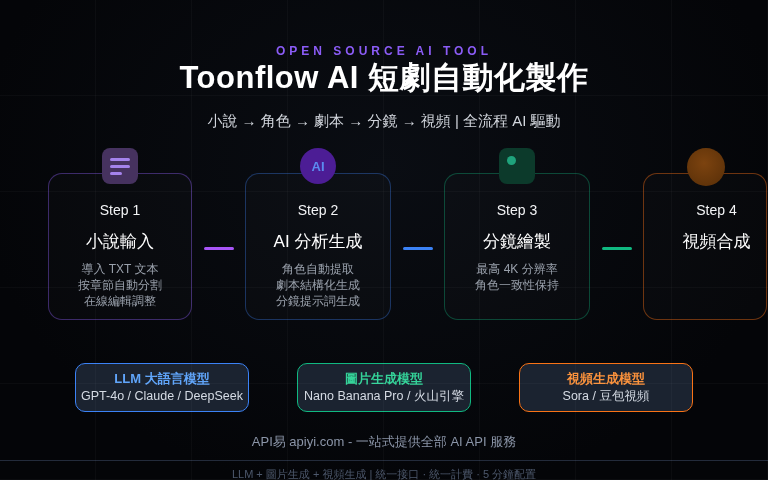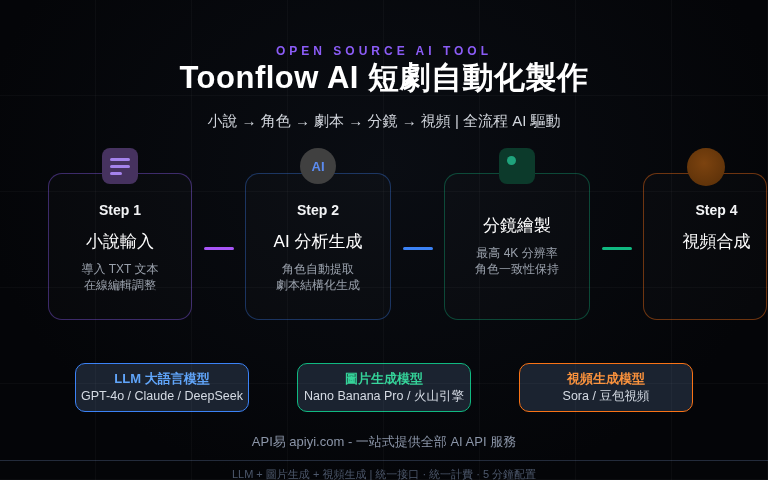--- a/index.html
+++ b/index.html
@@ -57,38 +57,38 @@
     width: 36px; height: 36px;
   }
   .icon-doc {
     width: 36px; height: 36px; border-radius: 8px; background: #46325f;
     display: flex; flex-direction: column; justify-content: center;
     align-items: flex-start; gap: 4px; padding-left: 8px;
   }
   .icon-doc i { display: block; height: 3px; border-radius: 2px; background: #a583ec; }
   .icon-doc i.l1 { width: 20px; } .icon-doc i.l2 { width: 20px; } .icon-doc i.l3 { width: 12px; }
   .icon-ai {
-    width: 36px; height: 36px; border-radius: 50%; background: #404040;
+    width: 36px; height: 36px; border-radius: 50%; background: #4c1d95;
     display: flex; align-items: center; justify-content: center;
     font-size: 13px; font-weight: bold; color: #5b8bf0;
   }
   .icon-img {
     width: 36px; height: 36px; border-radius: 8px; background: #0c3a2b;
     position: relative;
   }
   .icon-img i {
     position: absolute; left: 8px; top: 8px; width: 9px; height: 9px;
     border-radius: 50%; background: #1fa37c;
   }
   .icon-vid {
     width: 38px; height: 38px; border-radius: 50%;
     background: radial-gradient(circle at 45% 40%, #7c430f 0%, #5e3209 80%);
   }
 
-  .step-label { font-size: 14px; font-weight: bold; color: #f3f4f6; line-height: 16px; }
+  .step-label { font-size: 14px; font-weight: normal; color: #f3f4f6; line-height: 16px; }
   .step-title { margin-top: 14px; font-size: 17px; font-weight: normal; color: #ffffff; line-height: 20px; }
   .step-items { margin-top: 9px; }
   .step-items div { font-size: 12px; color: #9aa1ac; line-height: 16px; }
 
   .connector-slot {
     flex: 0 0 53px; display: flex; justify-content: center;
     margin-top: 99.5px;
   }
   .connector { width: 30px; height: 3px; border-radius: 2px; }
   .connector.c-purple { background: #a855f7; }
@@ -144,50 +144,53 @@
         <div class="icon-doc">
             <i class="l1"></i>
             <i class="l2"></i>
             <i class="l3"></i>
           </div>
       </div>
       <div class="step-label">Step 1</div>
       <div class="step-title">小說輸入</div>
       <div class="step-items">
         <div>導入 TXT 文本</div>
+        <div>按章節自動分割</div>
         <div>在線編輯調整</div>
       </div>
     </div>
 
     <div class="connector-slot">
       <div class="connector c-purple"></div>
     </div>
 
     <div class="step-card w2 a-blue">
       <div class="step-icon">
         <div class="icon-ai">AI</div>
       </div>
       <div class="step-label">Step 2</div>
       <div class="step-title">AI 分析生成</div>
       <div class="step-items">
         <div>角色自動提取</div>
         <div>劇本結構化生成</div>
+        <div>分鏡提示詞生成</div>
       </div>
     </div>
 
     <div class="connector-slot">
       <div class="connector c-blue"></div>
     </div>
 
     <div class="step-card w3 a-green">
       <div class="step-icon">
         <div class="icon-img">
             <i></i>
           </div>
       </div>
+      <div class="step-label">Step 3</div>
       <div class="step-title">分鏡繪製</div>
       <div class="step-items">
         <div>最高 4K 分辨率</div>
         <div>角色一致性保持</div>
       </div>
     </div>
 
     <div class="connector-slot">
       <div class="connector c-green"></div>
     </div>

